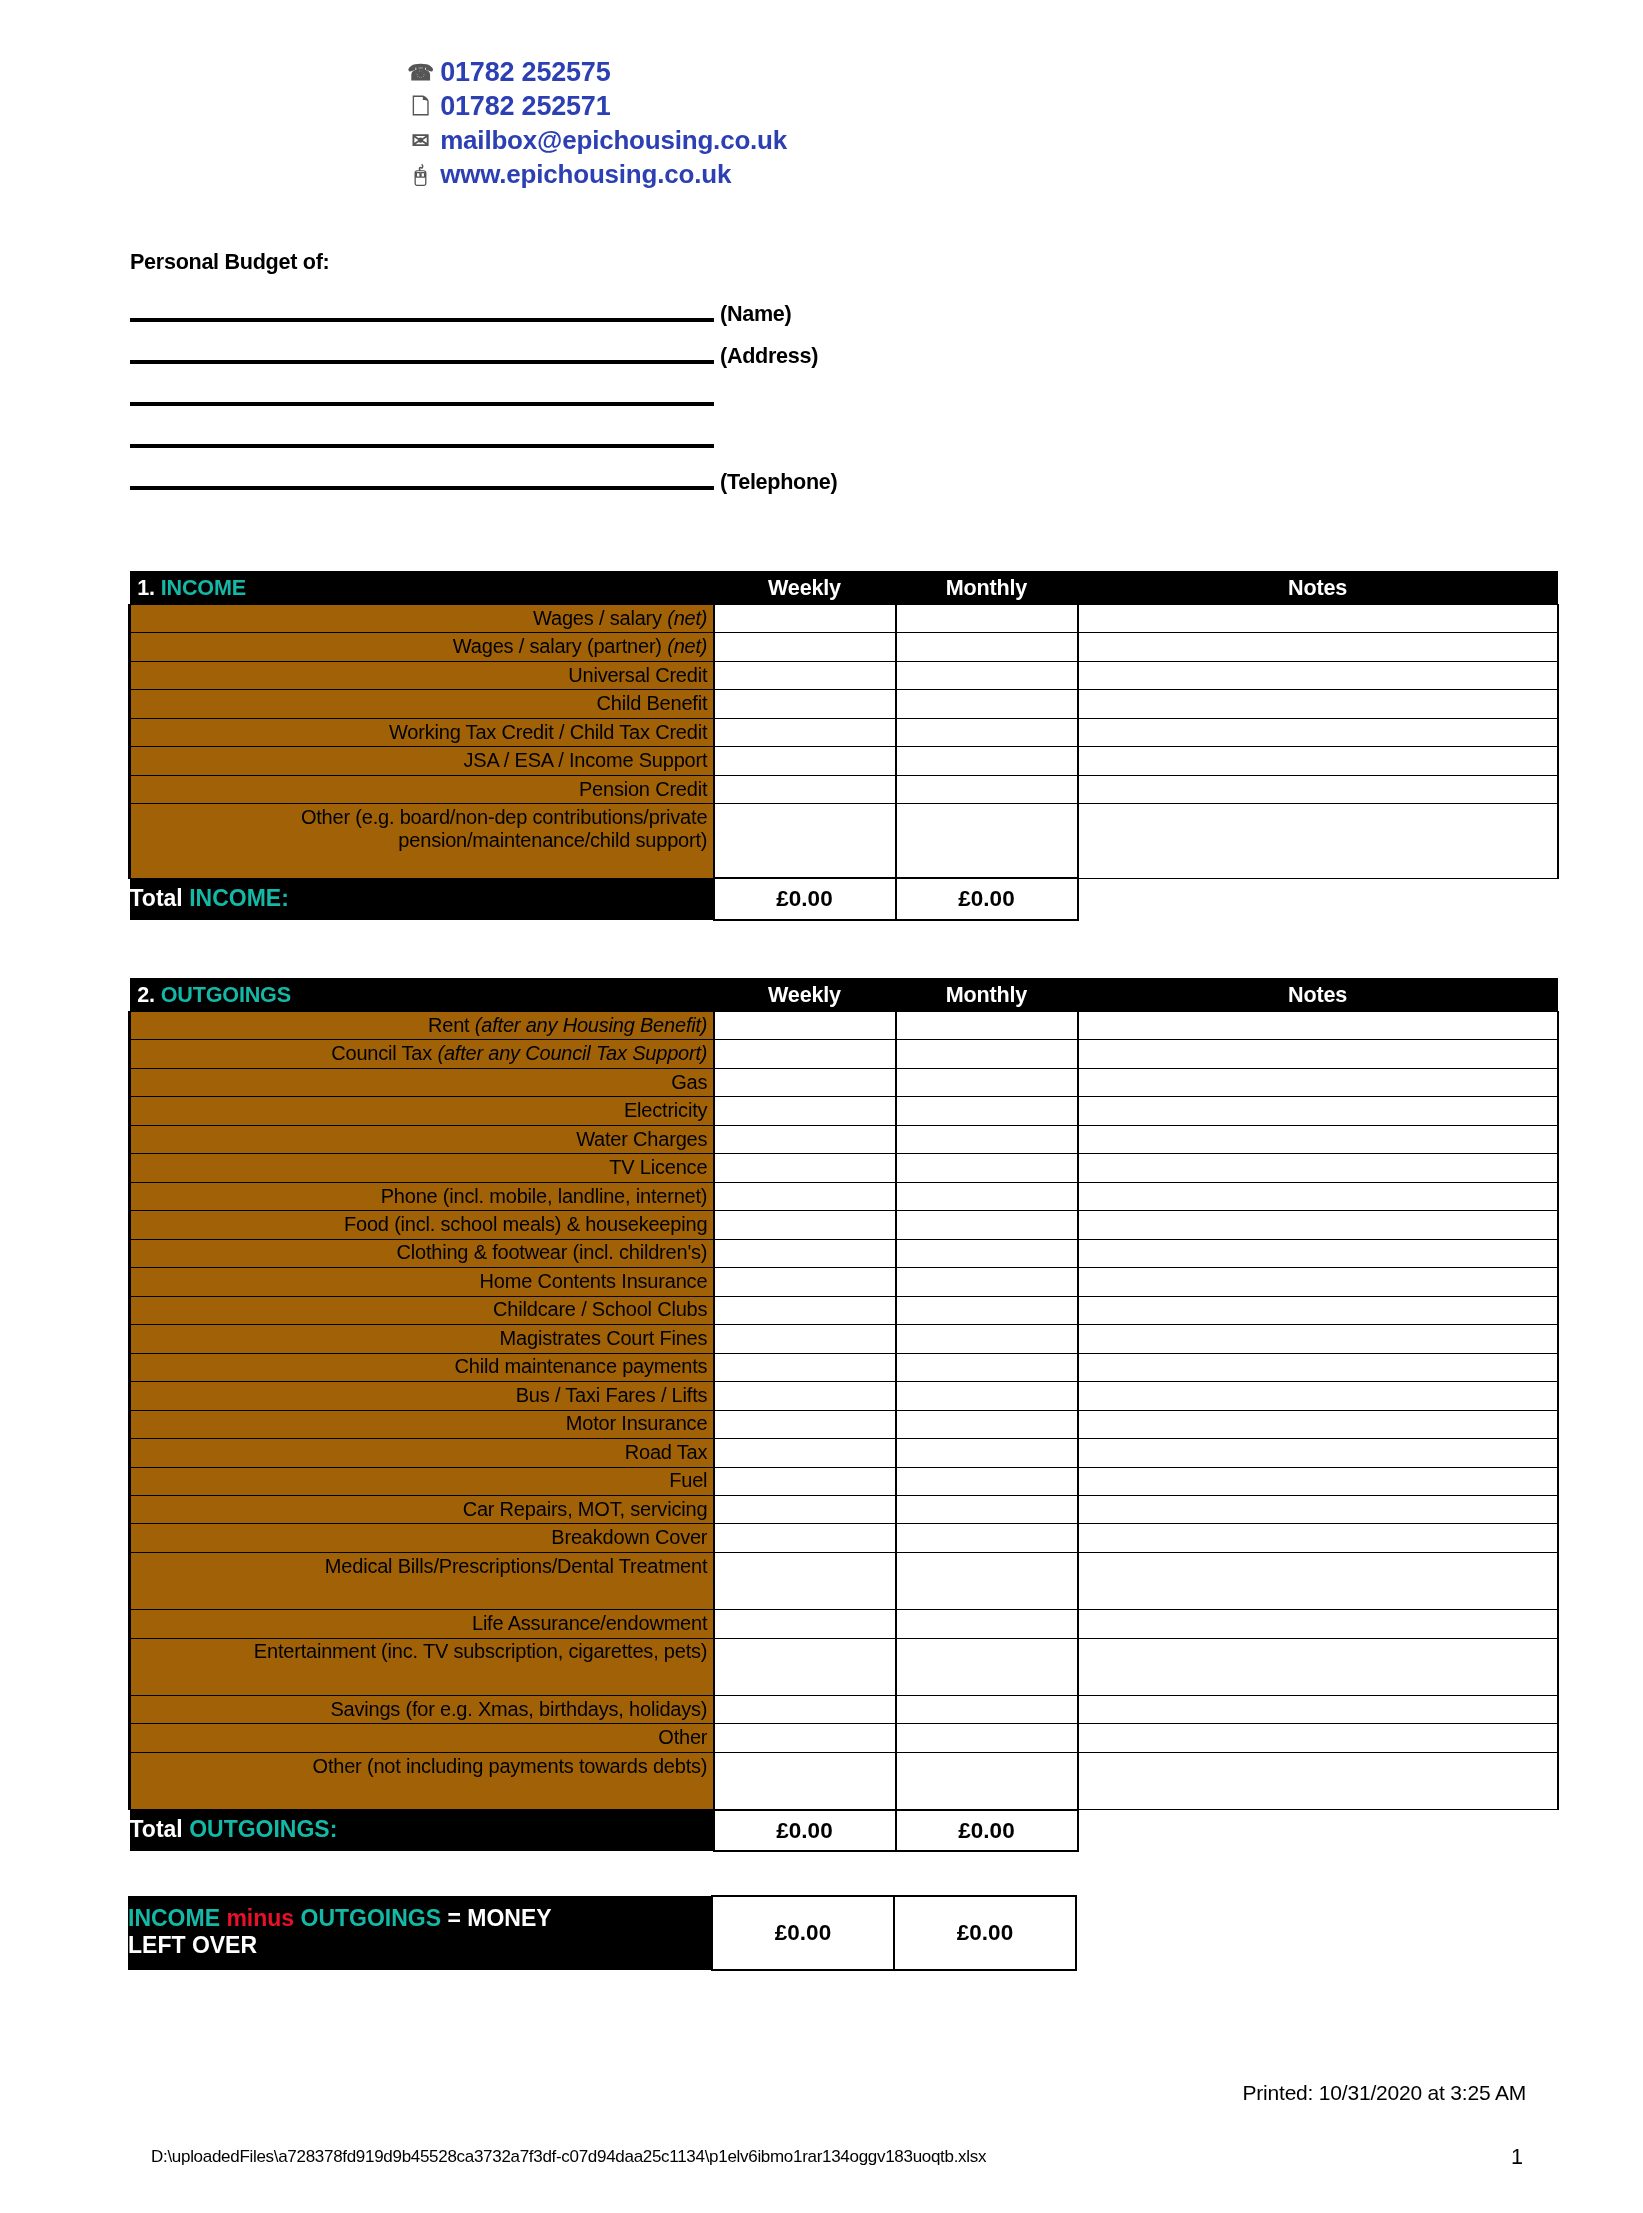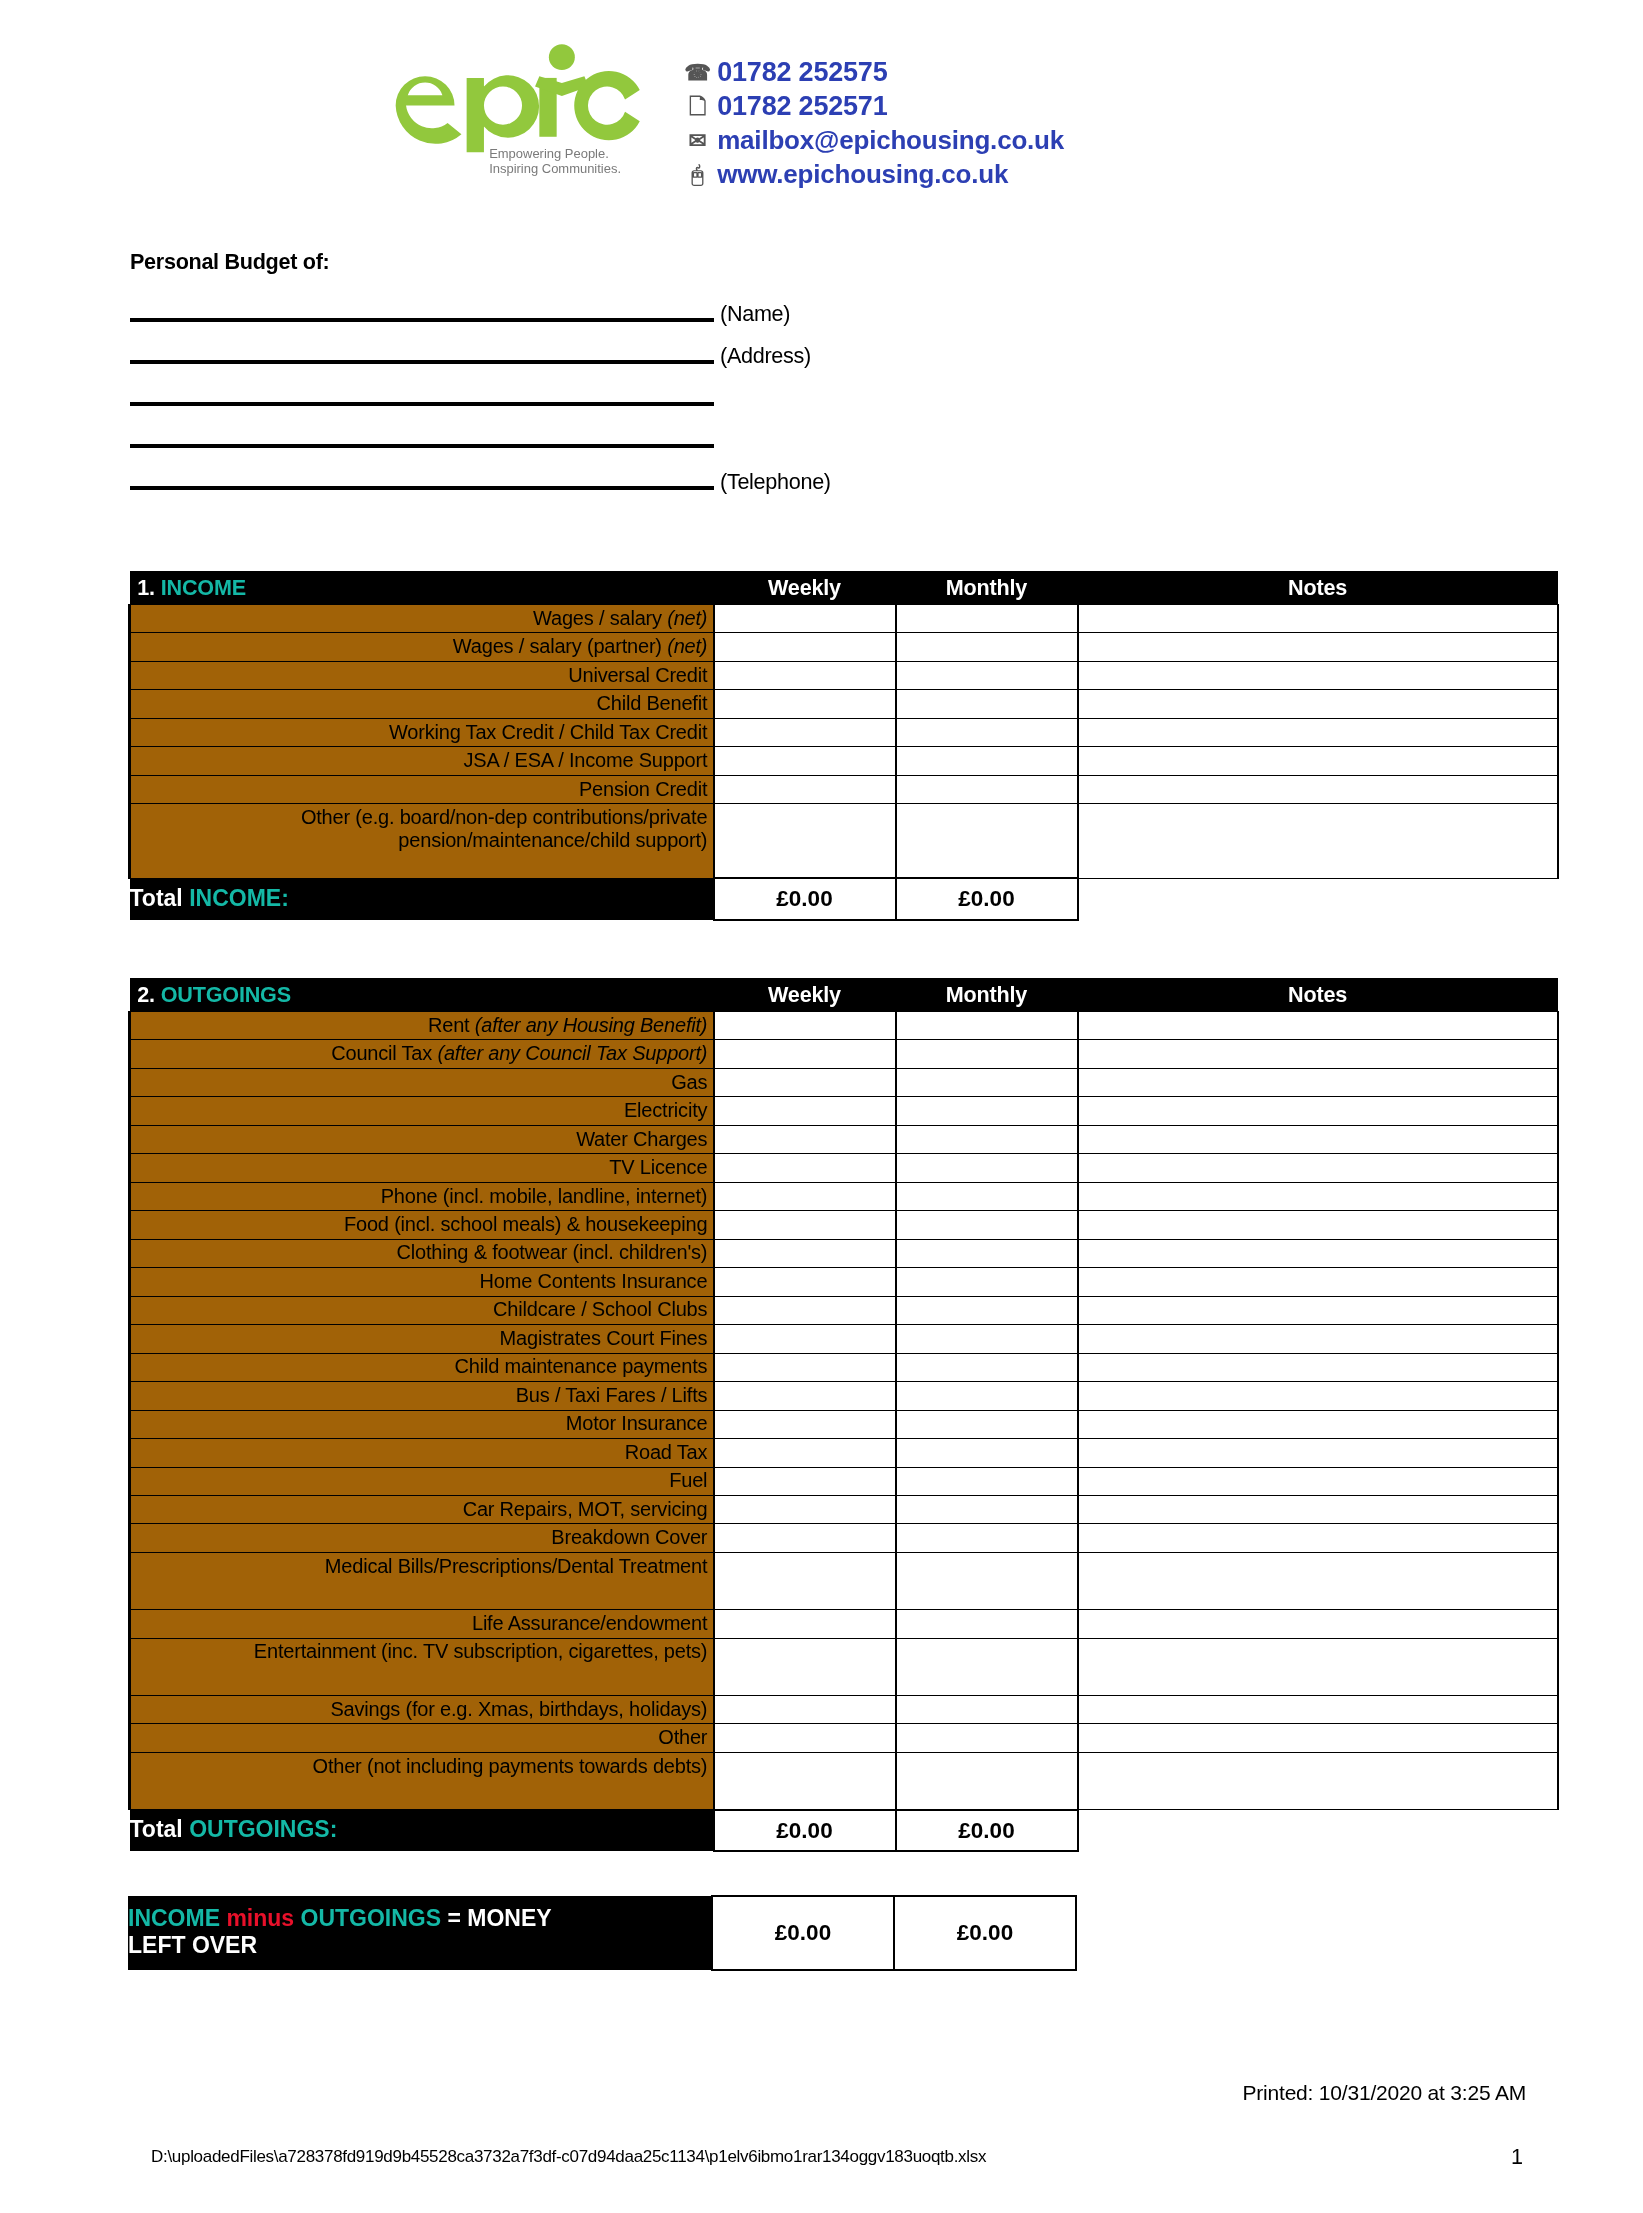--- a/index.html
+++ b/index.html
@@ -82,21 +82,21 @@
     left:0;
     bottom:5.2px;
     width:584px;
     border-bottom:4.3px solid #000;
   }
   .field-label{
     position:absolute;
     left:590px;
     bottom:0px;
     font-size:21.6px;
-    font-weight:normal;
+    font-weight:bold;
     letter-spacing:-0.3px;
     white-space:nowrap;
   }
 
   
   .tbl{
     position:absolute;
     left:128px;
     border-collapse:collapse;
     table-layout:fixed;
@@ -229,38 +229,20 @@
     font-size:21.6px;
   }
   em{font-style:italic;}
 </style>
 </head>
 <body>
 
 <div class="page">
 
   <div class="header">
-    <div class="logo">
-      <svg width="277" height="143" viewBox="0 0 320 165" xmlns="http://www.w3.org/2000/svg">
-
-        <path d="M10,78 a34,34 0 1,1 68,0 l-56,0 a30,30 0 0,0 48,20 l16,13 a46,46 0 0,1 -76,-33 z M24,66 l40,0 a21,21 0 0,0 -40,0 z" fill="#92c83d"></path>
-
-        <path d="M92,46 l20,0 l0,10 a36,36 0 1,1 0,46 l0,30 l-20,0 z M112,78 a22,22 0 1,0 44,0 a22,22 0 1,0 -44,0 z" fill="#92c83d"></path>
-
-        <rect x="176" y="46" width="20" height="68" fill="#92c83d"></rect>
-
-        <circle cx="202" cy="22" r="15" fill="#92c83d"></circle>
-        <path d="M176,44 l26,8 l26,-8 l5,12 l-31,11 l-31,-11 z" fill="#92c83d"></path>
-
-        <path d="M292,60 a40,40 0 1,0 0,36 l-17,-11 a22,22 0 1,1 0,-14 z" fill="#92c83d"></path>
-
-        <text x="118" y="138" font-family="Liberation Sans, sans-serif" font-size="15" fill="#7a7a7a">Empowering People.</text>
-        <text x="118" y="156" font-family="Liberation Sans, sans-serif" font-size="15" fill="#7a7a7a">Inspiring Communities.</text>
-      </svg>
-    </div>
 
     <div class="contacts">
       <div class="contact-line">
         <span class="ci">☎</span>
         <span>01782 252575</span>
       </div>
       <div class="contact-line">
         <span class="ci">🗋</span>
         <span>01782 252571</span>
       </div>

